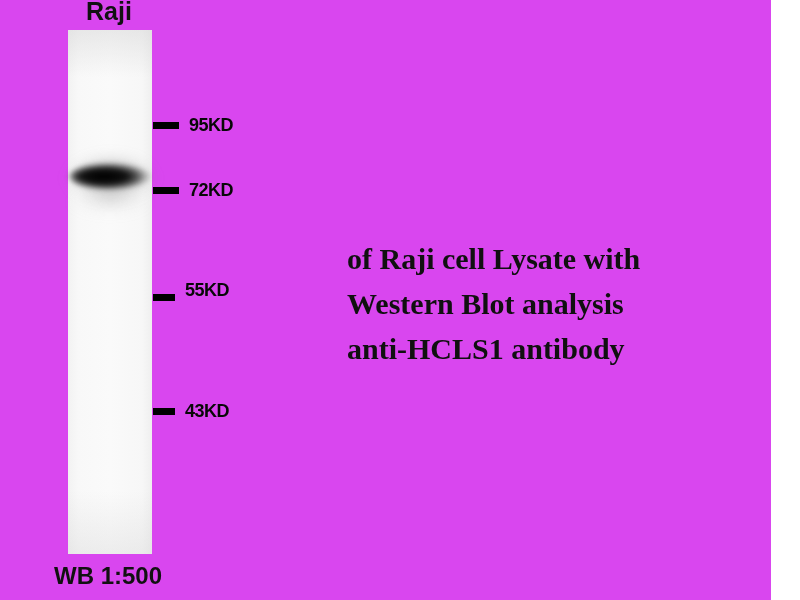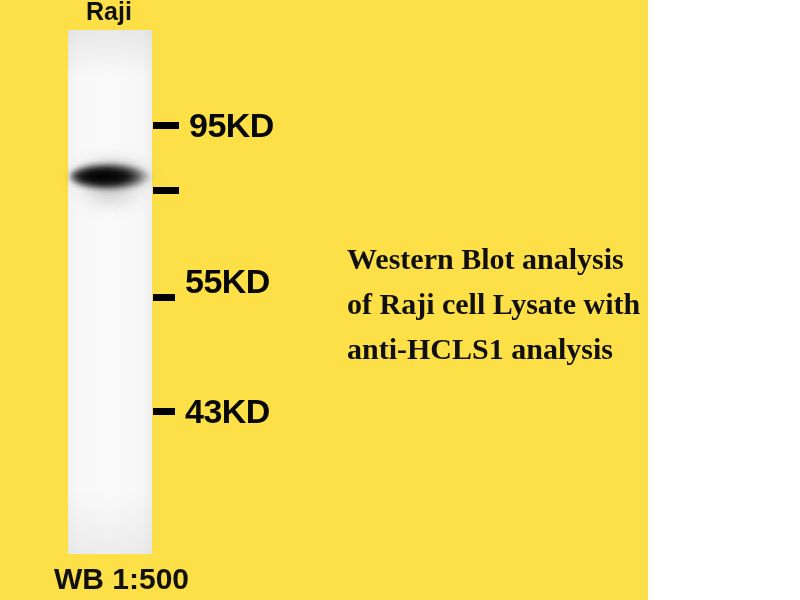--- a/index.html
+++ b/index.html
@@ -2,23 +2,23 @@
 <html><head>
 <meta charset="utf-8">
 <style>
   html, body {
     margin: 0;
     padding: 0;
     background: #ffffff;
   }
   #figure {
     position: relative;
-    width: 648px;
+    width: 771px;
     height: 600px;
-    background: #fde047;
+    background: #d946ef;
     overflow: hidden;
     font-family: "Liberation Sans", sans-serif;
   }
 
   
   #lane {
     position: absolute;
     left: 68px;
     top: 30px;
     width: 84px;
@@ -121,32 +121,32 @@
   }
   .marker .tick {
     width: 26px;
     height: 7px;
     background: #000000;
     margin-right: 10px;
     flex: none;
   }
   .marker.short .tick { width: 22px; }
   .marker .kd {
-    font-size: 34px;
+    font-size: 18px;
     font-weight: bold;
     color: #080808;
     letter-spacing: -0.5px;
   }
 
   
   #dilution {
     position: absolute;
     left: 54px;
     top: 562px;
-    font-size: 30px;
+    font-size: 24px;
     font-weight: bold;
     color: #111111;
     white-space: nowrap;
     letter-spacing: 0px;
   }
 
   
   #caption {
     position: absolute;
     left: 347px;
@@ -173,33 +173,34 @@
 
   <div id="lane-title">Raji</div>
 
   <div class="marker" style="top:110px;">
     <span class="tick"></span>
     <span class="kd">95KD</span>
   </div>
 
   <div class="marker" style="top:175px;">
     <span class="tick"></span>
+    <span class="kd">72KD</span>
   </div>
 
   <div class="marker short" style="top:271px;align-items:flex-end;">
     <span class="tick"></span>
     <span class="kd">55KD</span>
   </div>
 
   <div class="marker short" style="top:396px;text-align:center;">
     <span class="tick"></span>
     <span class="kd">43KD</span>
   </div>
 
   <div id="dilution">WB 1:500</div>
 
   <div id="caption">
+    <span class="cline">of Raji cell Lysate with</span>
     <span class="cline">Western Blot analysis</span>
-    <span class="cline">of Raji cell Lysate with</span>
-    <span class="cline">anti-HCLS1 analysis</span>
+    <span class="cline">anti-HCLS1 antibody</span>
   </div>
 
 </div>
 
 </body></html>

